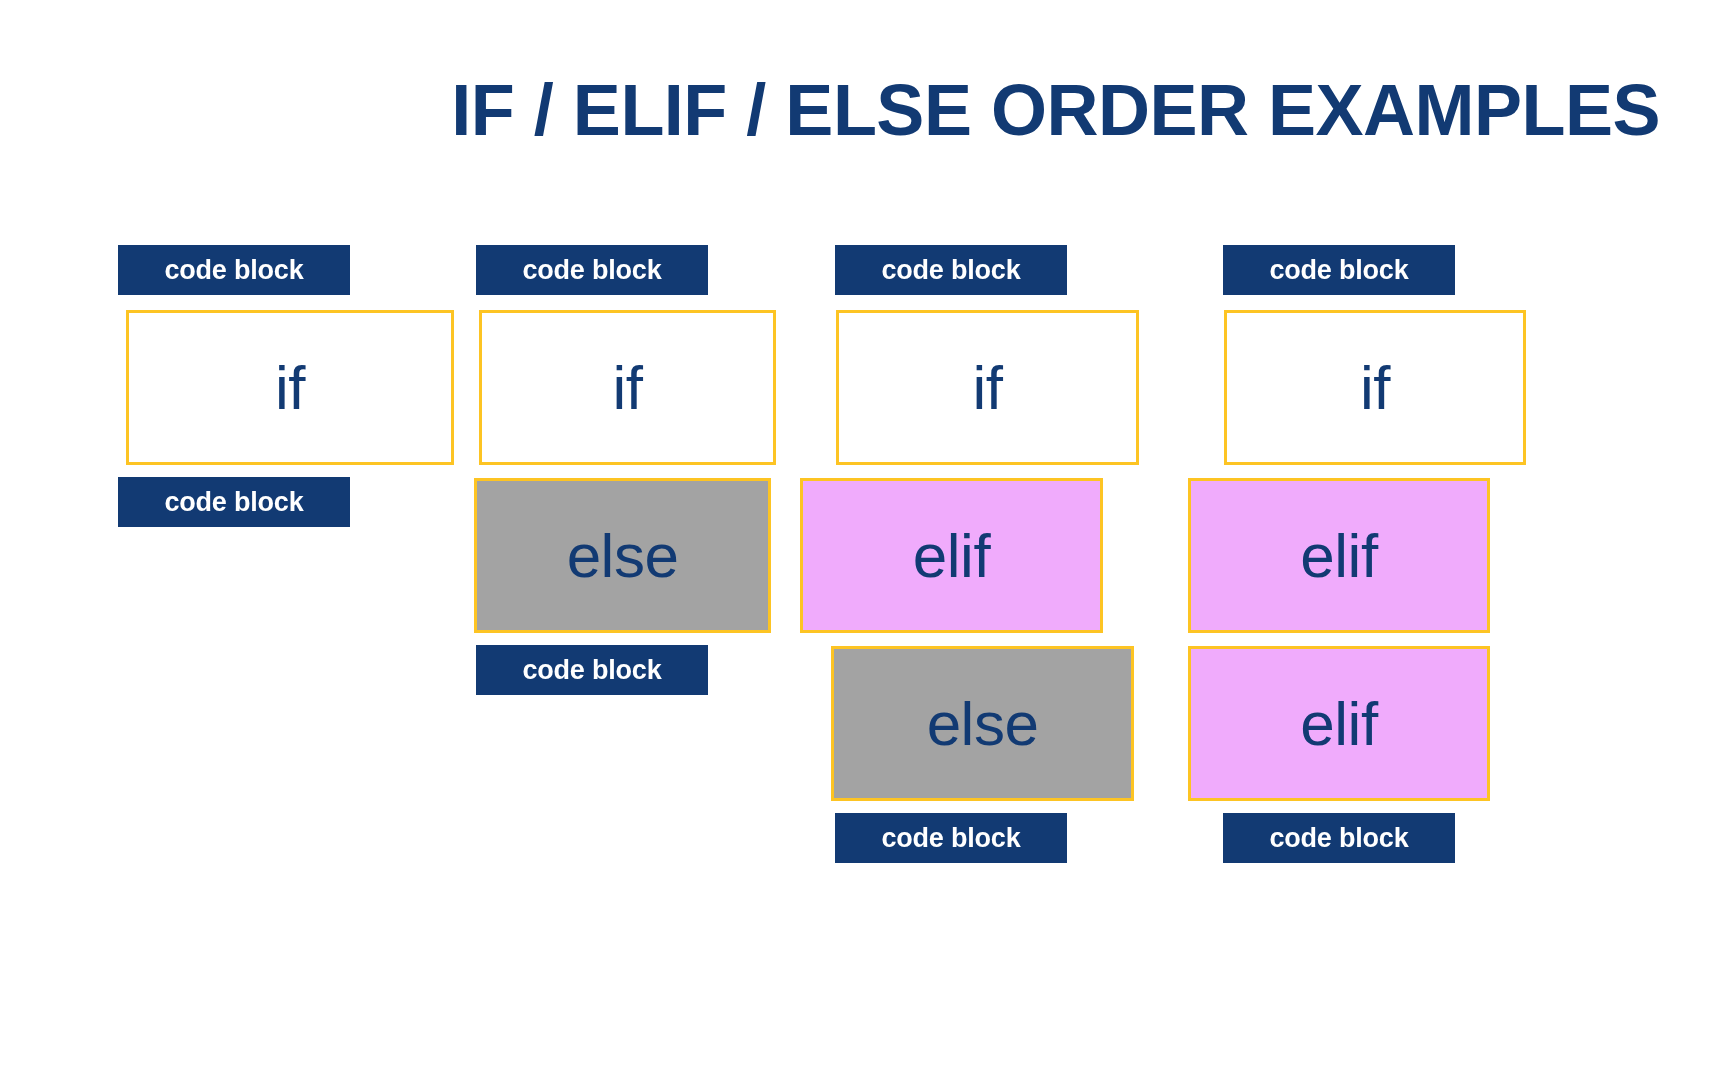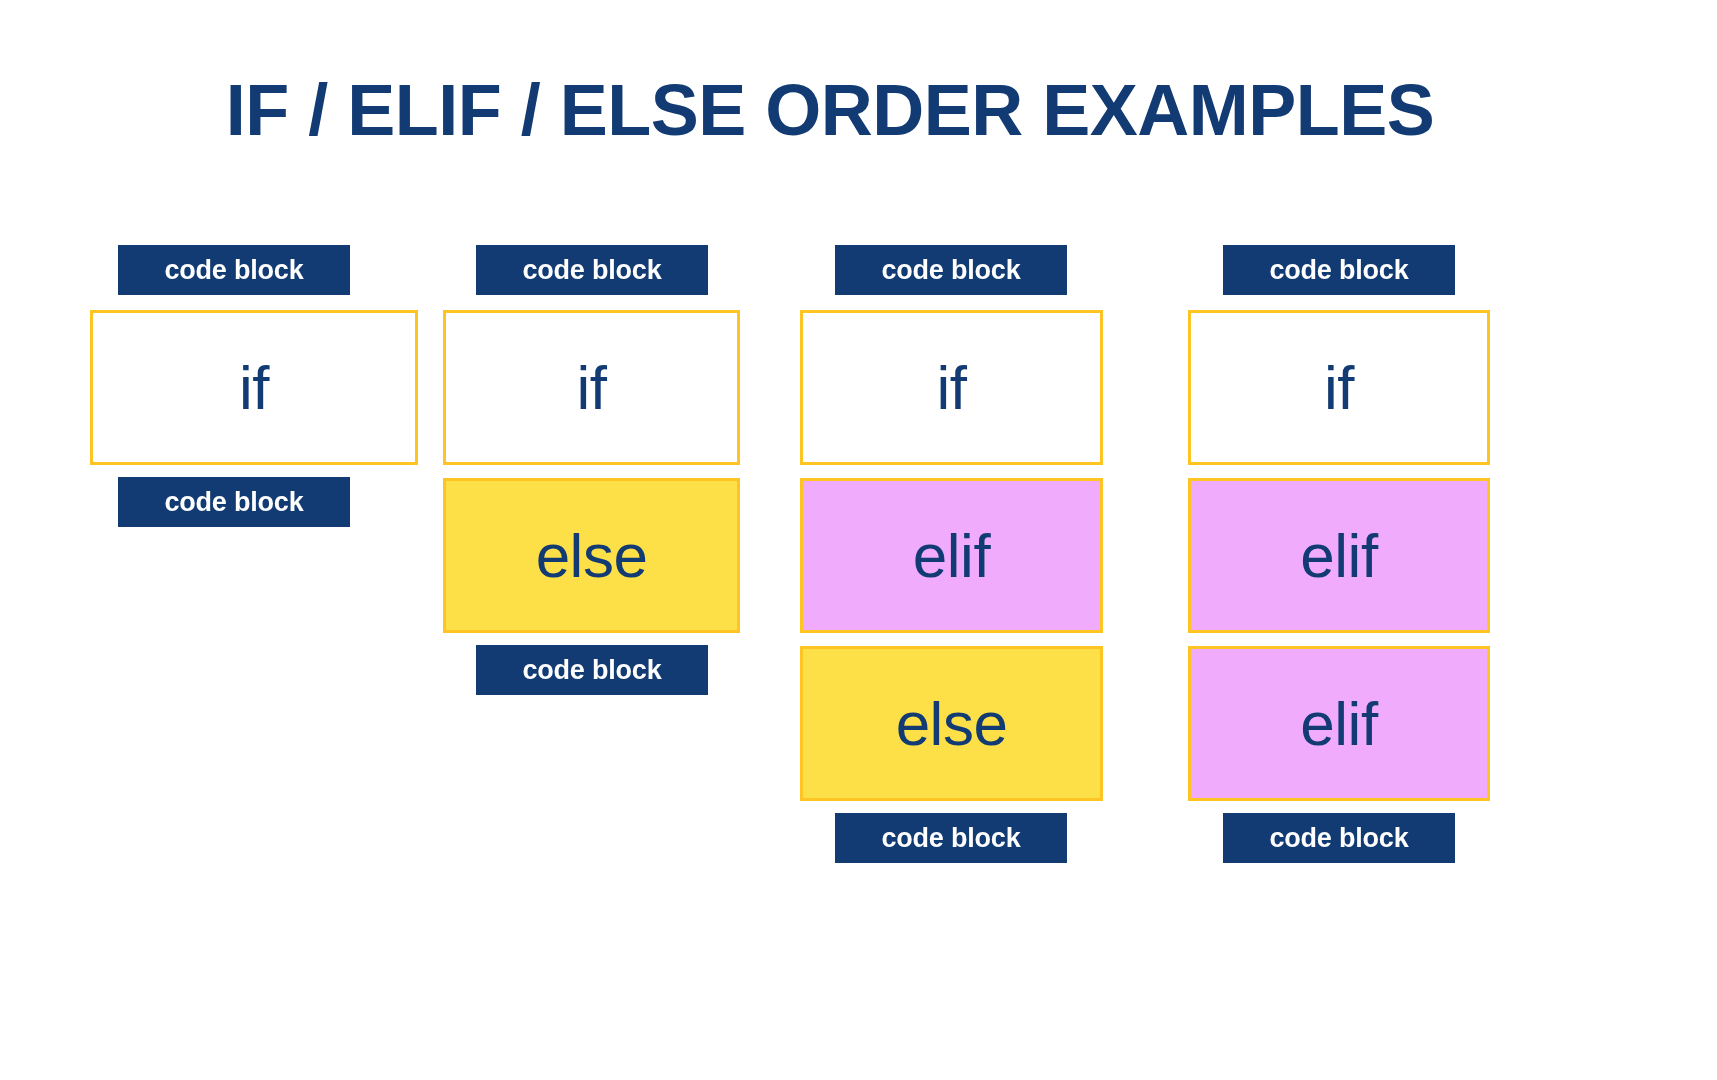--- a/index.html
+++ b/index.html
@@ -13,21 +13,21 @@
     font-family: "Liberation Sans", sans-serif;
     overflow: hidden;
     position: relative;
   }
 
   .page-title {
     position: absolute;
     left: 0;
     top: 74px;
     width: 1660px;
-    text-align: center;
+    text-align: right;
     font-family: "Liberation Sans", sans-serif;
     font-weight: bold;
     font-size: 72px;
     letter-spacing: -0.5px;
     color: #123A73;
     white-space: nowrap;
     line-height: 1.0;
   }
 
   .columns {
@@ -78,23 +78,23 @@
     display: flex;
     align-items: center;
     justify-content: center;
     font-family: "Liberation Sans", sans-serif;
     font-weight: normal;
     font-size: 62px;
     color: #123A73;
     letter-spacing: -0.5px;
   }
 
-  .kw-if   { background: #ffffff; }
+  .kw-if   { background: #ffffff; margin-left: 36px; }
   .kw-elif { background: #f0abfc; }
-  .kw-else { background: #fde047; }
+  .kw-else { background: #a3a3a3; margin-left: 31px; }
 
   .box-w-1 { width: 328px; }
   .box-w-2 { width: 297px; }
   .box-w-3 { width: 303px; }
   .box-w-4 { width: 302px; }
 
   .gap-small { height: 13px; }
   .gap-chip-top { height: 12px; }
   .gap-chip-bot { height: 15px; }
 </style>

